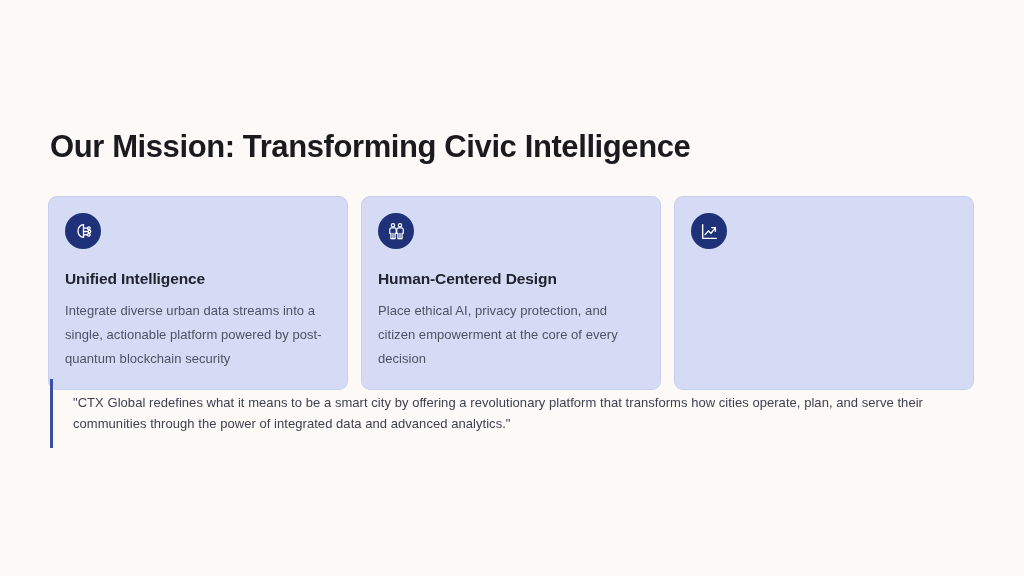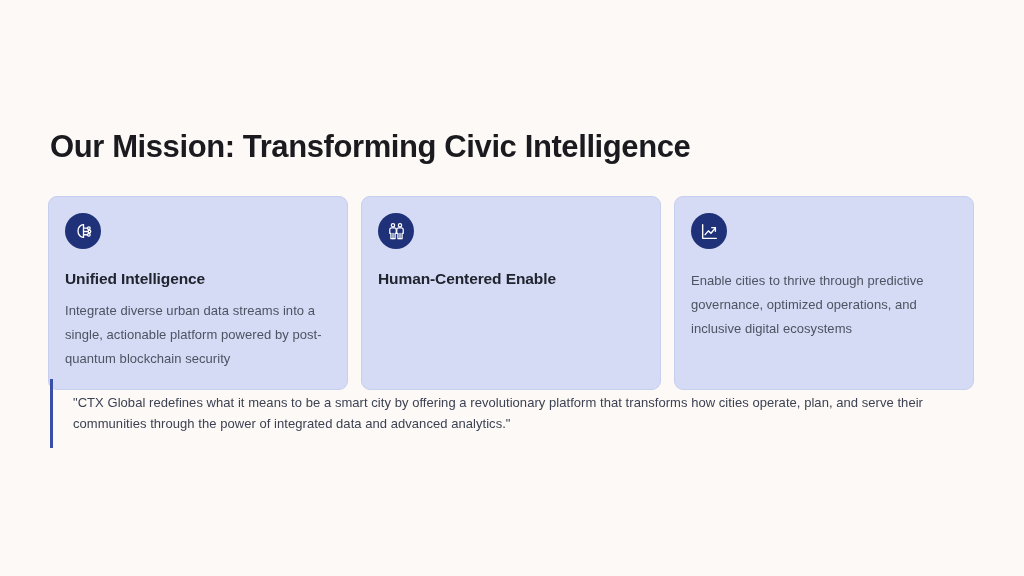--- a/index.html
+++ b/index.html
@@ -140,32 +140,32 @@
     <div class="card">
       <div class="card-icon">
         <svg width="21" height="21" viewBox="0 0 24 24" fill="none" stroke="#ffffff" stroke-width="1.4" stroke-linecap="round" stroke-linejoin="round">
           <circle cx="8" cy="4.8" r="1.9"></circle>
           <circle cx="16" cy="4.8" r="1.9"></circle>
           <path d="M5.6 20.2v-6.1H4.3V10c0-1.2 1-2.2 2.2-2.2h3c1.2 0 2.2 1 2.2 2.2v4.1h-1.3v6.1z"></path>
           <path d="M13.6 20.2v-6.1h-1.3V10c0-1.2 1-2.2 2.2-2.2h3c1.2 0 2.2 1 2.2 2.2v4.1h-1.3v6.1z"></path>
           <path d="M8 14.1v6.1M16 14.1v6.1"></path>
         </svg>
       </div>
-      <h2 class="card-title">Human-Centered Enable</h2>
+      <h2 class="card-title">Human-Centered Design</h2>
+      <p class="card-desc">Place ethical AI, privacy protection, and citizen empowerment at the core of every decision</p>
     </div>
 
     <div class="card">
       <div class="card-icon">
         <svg width="21" height="21" viewBox="0 0 24 24" fill="none" stroke="#ffffff" stroke-width="1.6" stroke-linecap="round" stroke-linejoin="round">
           <path d="M4.2 4.2v15.6h15.6"></path>
           <path d="M7 15.6l3.7-4.3 3 2.7 5-6.1"></path>
           <path d="M14.6 7.6h4.1v4.1"></path>
         </svg>
       </div>
-      <p class="card-desc">Enable cities to thrive through predictive governance, optimized operations, and inclusive digital ecosystems</p>
     </div>
 
   </div>
 
   <div class="quote-block">
     <p class="quote-text">"CTX Global redefines what it means to be a smart city by offering a revolutionary platform that transforms how cities operate, plan, and serve their communities through the power of integrated data and advanced analytics."</p>
   </div>
 
 </div>
 

